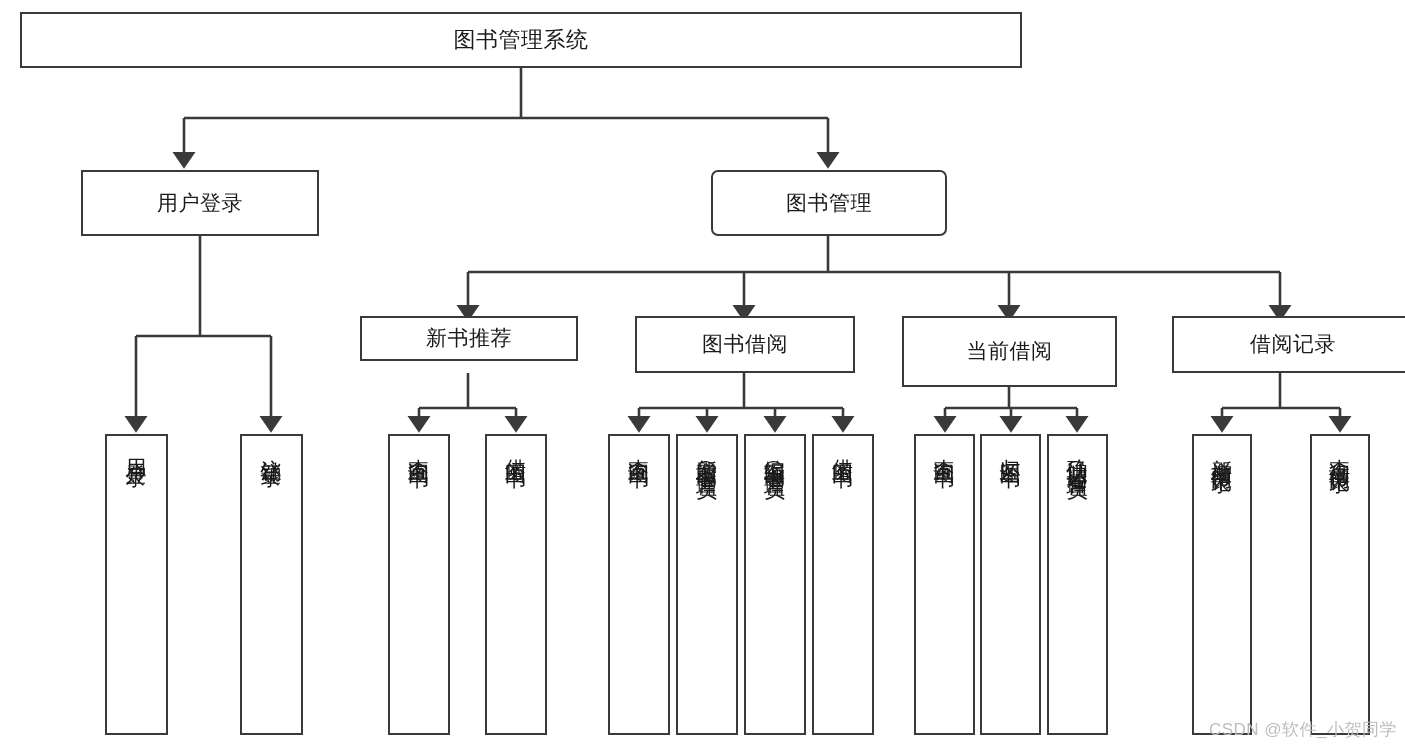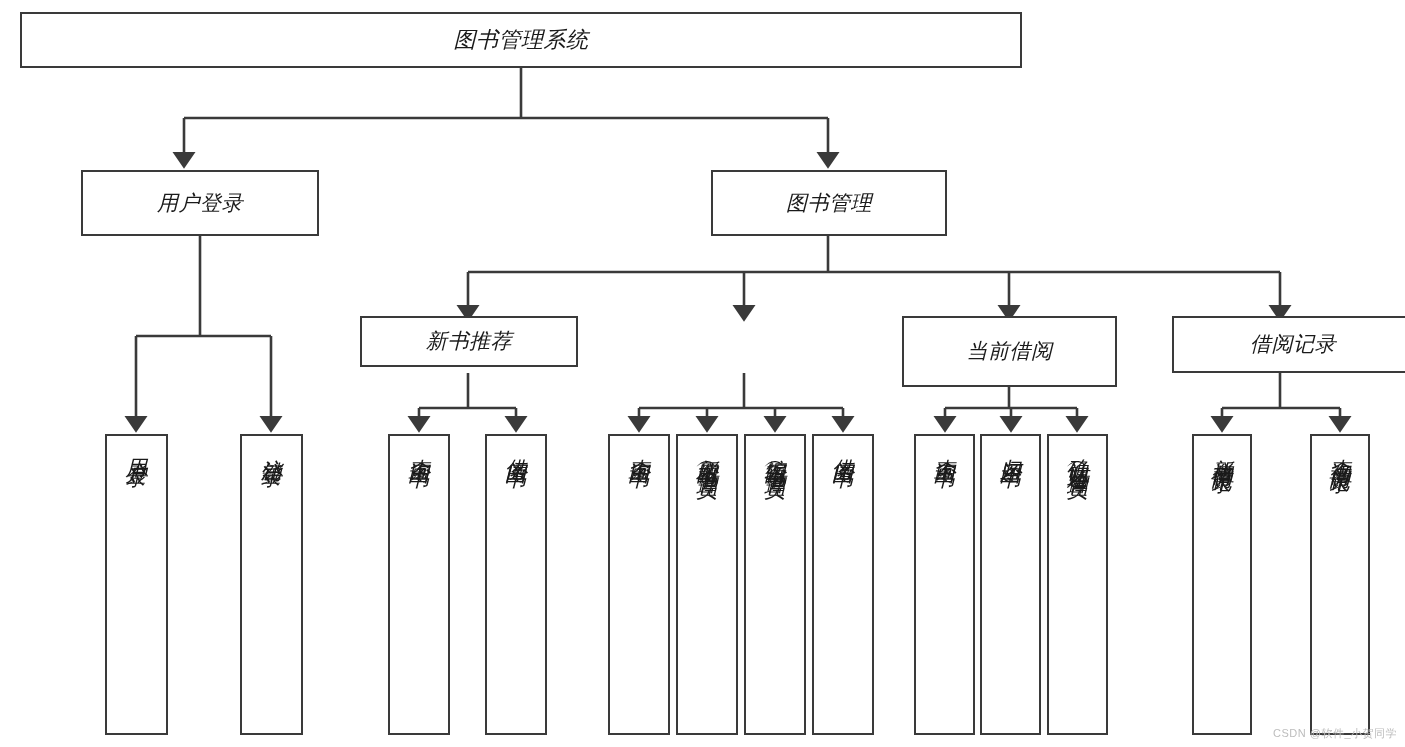--- a/index.html
+++ b/index.html
@@ -35,21 +35,20 @@
     justify-content: center;
     color: #1a1a1a;
     z-index: 3;
   }
   .node-label {
     display: block;
     text-align: center;
     line-height: 1.18;
     letter-spacing: 0.5px;
     white-space: nowrap;
-    font-style: italic;
   }
   .node.horizontal .node-label {
     font-size: 21px;
   }
   .node.root .node-label {
     font-size: 22px;
   }
   .node.vertical {
     align-items: flex-start;
     justify-content: center;
@@ -61,21 +60,21 @@
     font-size: 21px;
     line-height: 1.0;
     letter-spacing: 3px;
     white-space: pre-line;
     max-height: 292px;
   }
   #watermark {
     position: absolute;
     right: 8px;
     bottom: 6px;
-    font-size: 11px;
+    font-size: 17px;
     color: #bdbdbd;
     letter-spacing: 0.5px;
     z-index: 6;
     white-space: nowrap;
   }
 </style>
 </head>
 <body>
 
 <div id="diagram-root">
@@ -132,28 +131,31 @@
   </svg>
 
   <div class="node horizontal root" style="left:20px; top:12px; width:1002px; height:56px;">
     <span class="node-label">图书管理系统</span>
   </div>
 
   <div class="node horizontal" style="left:81px; top:170px; width:238px; height:66px;">
     <span class="node-label">用户登录</span>
   </div>
 
-  <div class="node horizontal" style="left:711px; top:170px; width:236px; height:66px;">
+  <div class="node horizontal" style="left:711px; top:170px; width:236px; height:66px;border-radius:7px;">
     <span class="node-label">图书管理</span>
   </div>
 
-  <div class="node horizontal" style="left:360px; top:316px; width:218px; height:51px;">
+  <div class="node horizontal" style="left:360px; top:316px; width:218px; height:45px;">
     <span class="node-label">新书推荐</span>
   </div>
 
+  <div class="node horizontal" style="left:635px; top:316px; width:220px; height:57px;">
+    <span class="node-label">图书借阅</span>
+  </div>
 
   <div class="node horizontal" style="left:902px; top:316px; width:215px; height:71px;">
     <span class="node-label">当前借阅</span>
   </div>
 
   <div class="node horizontal" style="left:1172px; top:316px; width:242px; height:57px;">
     <span class="node-label">借阅记录</span>
   </div>
 
   <div class="node vertical" style="left:105px; top:434px; width:63px; height:301px;">

